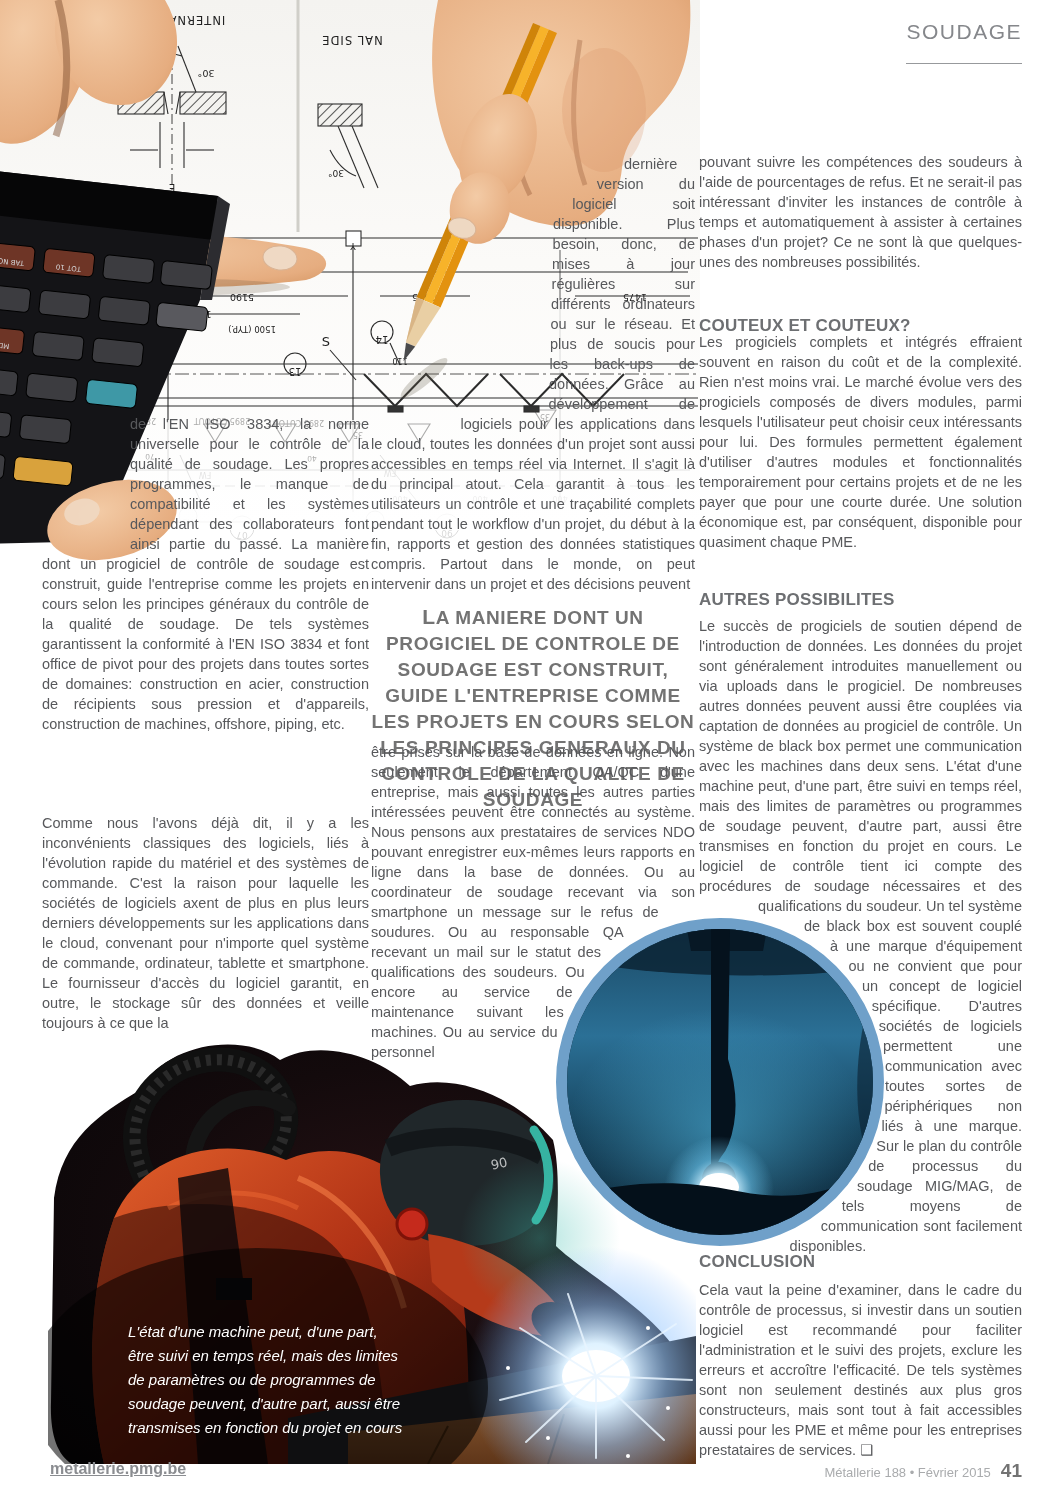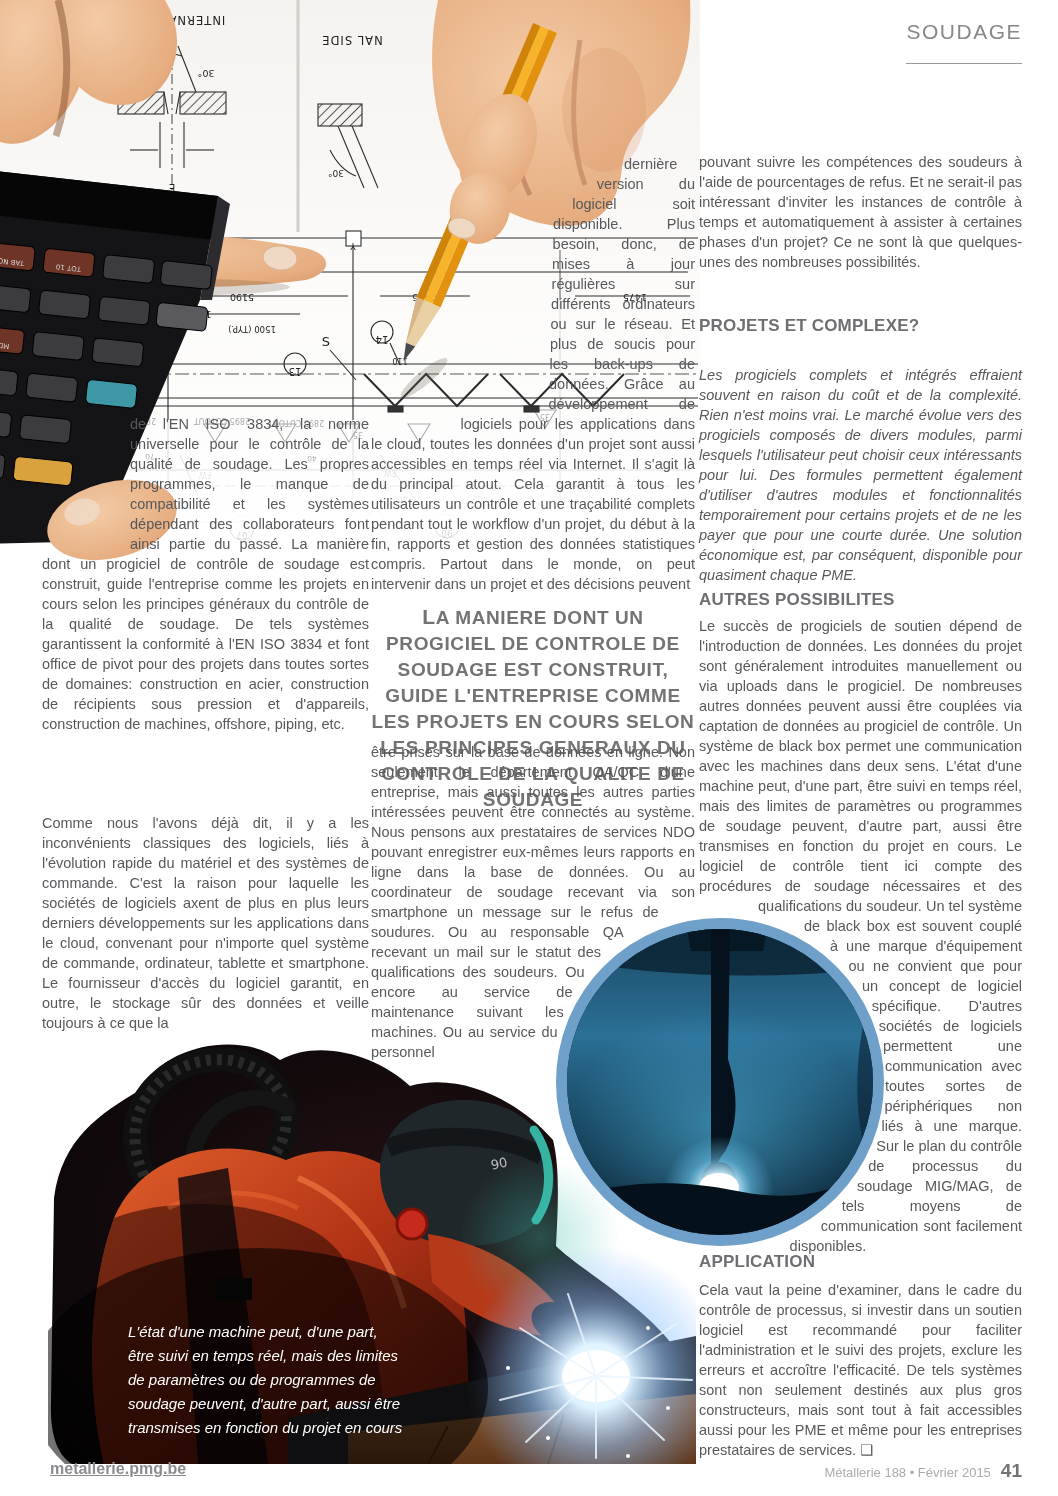--- a/index.html
+++ b/index.html
@@ -265,32 +265,32 @@
 
   <div class="abs txt" style="left:371px;top:742px;width:324px;">
     <span class="fl-cright"></span>
     <p class="body">être prises sur la base de données en ligne. Non seulement le département QA/QC d'une entreprise, mais aussi toutes les autres parties intéressées peuvent être connectés au système. Nous pensons aux prestataires de services NDO pouvant enregistrer eux-mêmes leurs rapports en ligne dans la base de données. Ou au coordinateur de soudage recevant via son smartphone un message sur le refus de soudures. Ou au responsable QA recevant un mail sur le statut des qualifications des soudeurs. Ou encore au service de maintenance suivant les machines. Ou au service du personnel</p>
   </div>
 
   <div class="abs txt" style="left:699px;top:152px;width:323px;">
     <p class="body">pouvant suivre les compétences des soudeurs à l'aide de pourcentages de refus. Et ne serait-il pas intéressant d'inviter les instances de contrôle à temps et automatiquement à assister à certaines phases d'un projet? Ce ne sont là que quelques-unes des nombreuses possibilités.</p>
   </div>
 
-  <h2 class="abs txt heading" style="left:699px;top:316px;width:323px;">PROJETS ET COMPLEXE?</h2>
-  <div class="abs txt" style="left:699px;top:365px;width:323px;font-style:italic;">
+  <h2 class="abs txt heading" style="left:699px;top:316px;width:323px;">COUTEUX ET COUTEUX?</h2>
+  <div class="abs txt" style="left:699px;top:332px;width:323px;">
     <p class="body">Les progiciels complets et intégrés effraient souvent en raison du coût et de la complexité. Rien n'est moins vrai. Le marché évolue vers des progiciels composés de divers modules, parmi lesquels l'utilisateur peut choisir ceux intéressants pour lui. Des formules permettent également d'utiliser d'autres modules et fonctionnalités temporairement pour certains projets et de ne les payer que pour une courte durée. Une solution économique est, par conséquent, disponible pour quasiment chaque PME.</p>
   </div>
 
   <h2 class="abs txt heading" style="left:699px;top:590px;width:323px;">AUTRES POSSIBILITES</h2>
   <div class="abs txt" style="left:699px;top:616px;width:323px;">
     <span class="fl-ccircle"></span>
     <p class="body">Le succès de progiciels de soutien dépend de l'introduction de données. Les données du projet sont généralement introduites manuellement ou via uploads dans le progiciel. De nombreuses autres données peuvent aussi être couplées via captation de données au progiciel de contrôle. Un système de black box permet une communication avec les machines dans deux sens. L'état d'une machine peut, d'une part, être suivi en temps réel, mais des limites de paramètres ou programmes de soudage peuvent, d'autre part, aussi être transmises en fonction du projet en cours. Le logiciel de contrôle tient ici compte des procédures de soudage nécessaires et des qualifications du soudeur. Un tel système de black box est souvent couplé à une marque d'équipement ou ne convient que pour un concept de logiciel spécifique. D'autres sociétés de logiciels permettent une communication avec toutes sortes de périphériques non liés à une marque. Sur le plan du contrôle de processus du soudage MIG/MAG, de tels moyens de communication sont facilement disponibles.</p>
   </div>
 
-  <h2 class="abs txt heading" style="left:699px;top:1252px;width:323px;">APPLICATION</h2>
+  <h2 class="abs txt heading" style="left:699px;top:1252px;width:323px;">CONCLUSION</h2>
   <div class="abs txt" style="left:699px;top:1280px;width:323px;">
     <p class="body">Cela vaut la peine d'examiner, dans le cadre du contrôle de processus, si investir dans un soutien logiciel est recommandé pour faciliter l'administration et le suivi des projets, exclure les erreurs et accroître l'efficacité. De tels systèmes sont non seulement destinés aux plus gros constructeurs, mais sont tout à fait accessibles aussi pour les PME et même pour les entreprises prestataires de services. ❑</p>
   </div>
 
   <div class="welder-photo">
   <svg width="648" height="436" viewBox="0 0 648 436">
     <defs>
       <radialGradient id="wBg" cx="0.55" cy="0.45" r="0.8">
         <stop offset="0" stop-color="#27121514"></stop>
         <stop offset="0" stop-color="#271215"></stop>

